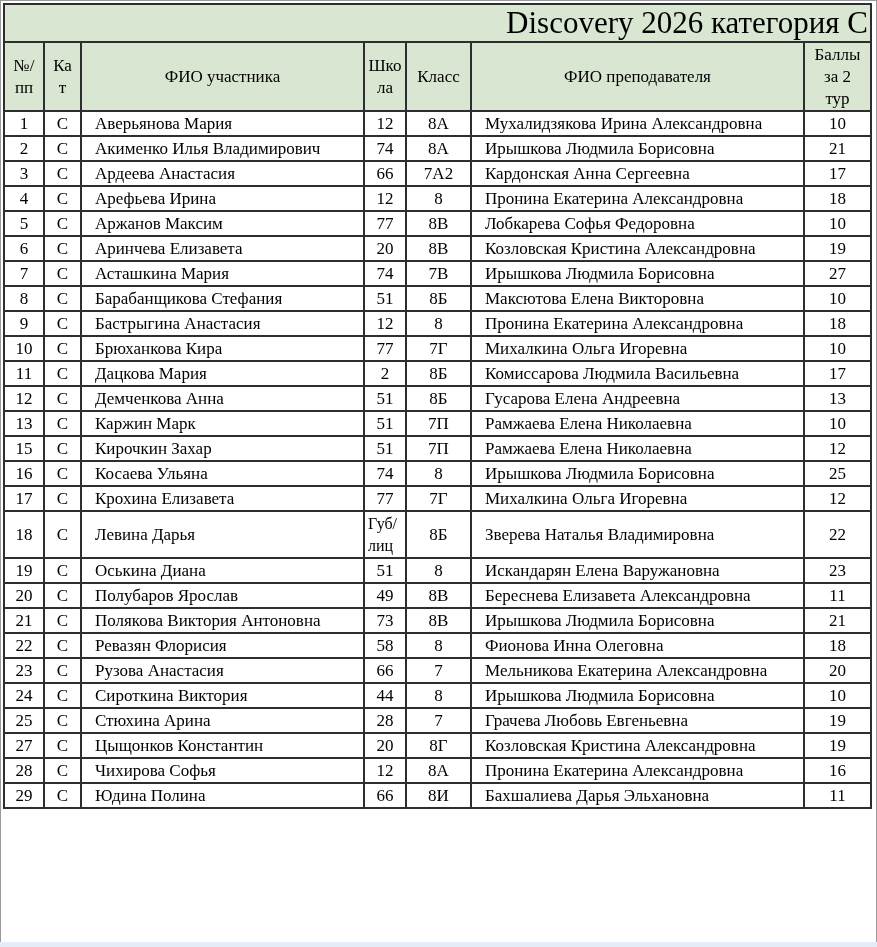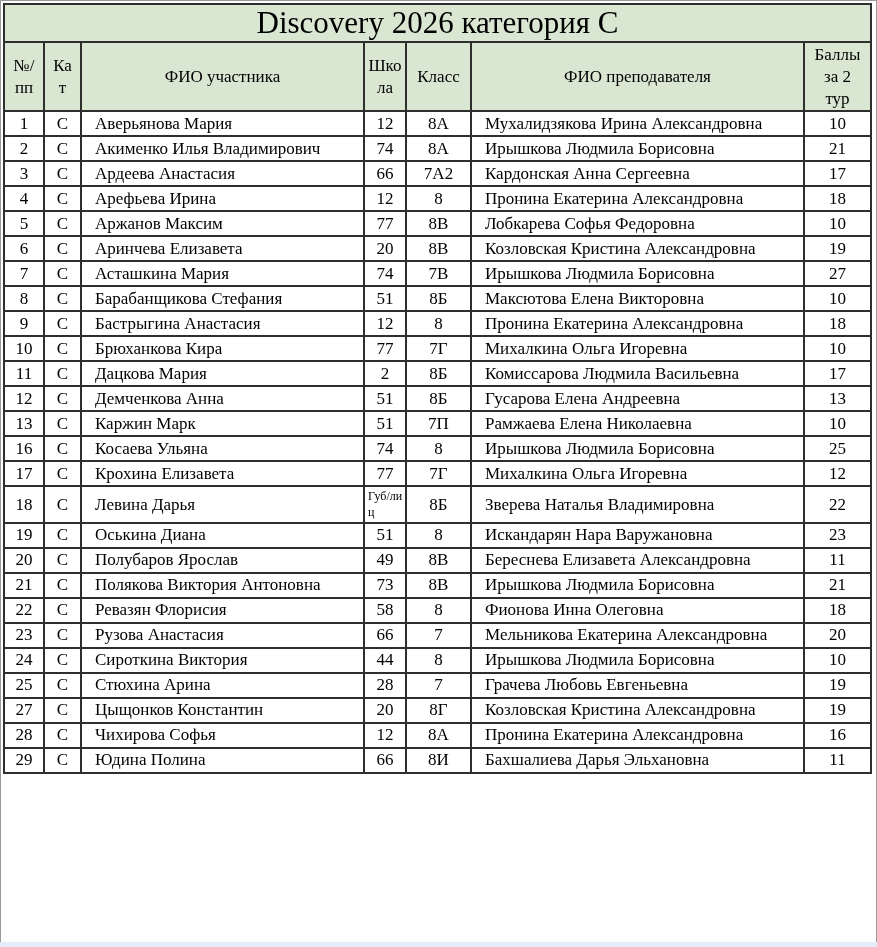--- a/index.html
+++ b/index.html
@@ -32,21 +32,21 @@
   th,td{
     border:2px solid var(--border);
     overflow:hidden;
     box-sizing:border-box;
   }
   th.title-cell{
     background:var(--green);
     height:37px;
     font-size:31px;
     font-weight:normal;
-    text-align:center;
+    text-align:right;
     vertical-align:middle;
     padding:0 2px;
   }
   th.col-header{
     background:var(--green);
     height:69px;
     font-size:17px;
     font-weight:normal;
     text-align:center;
     vertical-align:middle;
@@ -58,21 +58,21 @@
     background:#ffffff;
     height:25px;
     font-size:17px;
     vertical-align:middle;
     padding:0 3px;
     line-height:1.15;
   }
   td.c{text-align:center;}
   td.l{text-align:left;padding-left:13px;}
   td.school-small{
-    font-size:12px;
+    font-size:16px;
     text-align:left;
     word-break:break-all;
     line-height:1.35;
     padding:1px 1px 1px 3px;
   }
   .bottom-edge{
     position:absolute;
     left:0;bottom:0;
     width:877px;height:5px;
     background:var(--edge);
@@ -224,20 +224,29 @@
       <tr>
         <td class="c">13</td>
         <td class="c">С</td>
         <td class="l">Каржин Марк</td>
         <td class="c">51</td>
         <td class="c">7П</td>
         <td class="l">Рамжаева Елена Николаевна</td>
         <td class="c">10</td>
       </tr>
       <tr>
+        <td class="c">15</td>
+        <td class="c">С</td>
+        <td class="l">Кирочкин Захар</td>
+        <td class="c">51</td>
+        <td class="c">7П</td>
+        <td class="l">Рамжаева Елена Николаевна</td>
+        <td class="c">12</td>
+      </tr>
+      <tr>
         <td class="c">16</td>
         <td class="c">С</td>
         <td class="l">Косаева Ульяна</td>
         <td class="c">74</td>
         <td class="c">8</td>
         <td class="l">Ирышкова Людмила Борисовна</td>
         <td class="c">25</td>
       </tr>
       <tr>
         <td class="c">17</td>
@@ -256,21 +265,21 @@
         <td class="c">8Б</td>
         <td class="l">Зверева Наталья Владимировна</td>
         <td class="c">22</td>
       </tr>
       <tr>
         <td class="c">19</td>
         <td class="c">С</td>
         <td class="l">Оськина Диана</td>
         <td class="c">51</td>
         <td class="c">8</td>
-        <td class="l">Искандарян Нара Варужановна</td>
+        <td class="l">Искандарян Елена Варужановна</td>
         <td class="c">23</td>
       </tr>
       <tr>
         <td class="c">20</td>
         <td class="c">С</td>
         <td class="l">Полубаров Ярослав</td>
         <td class="c">49</td>
         <td class="c">8В</td>
         <td class="l">Береснева Елизавета Александровна</td>
         <td class="c">11</td>

